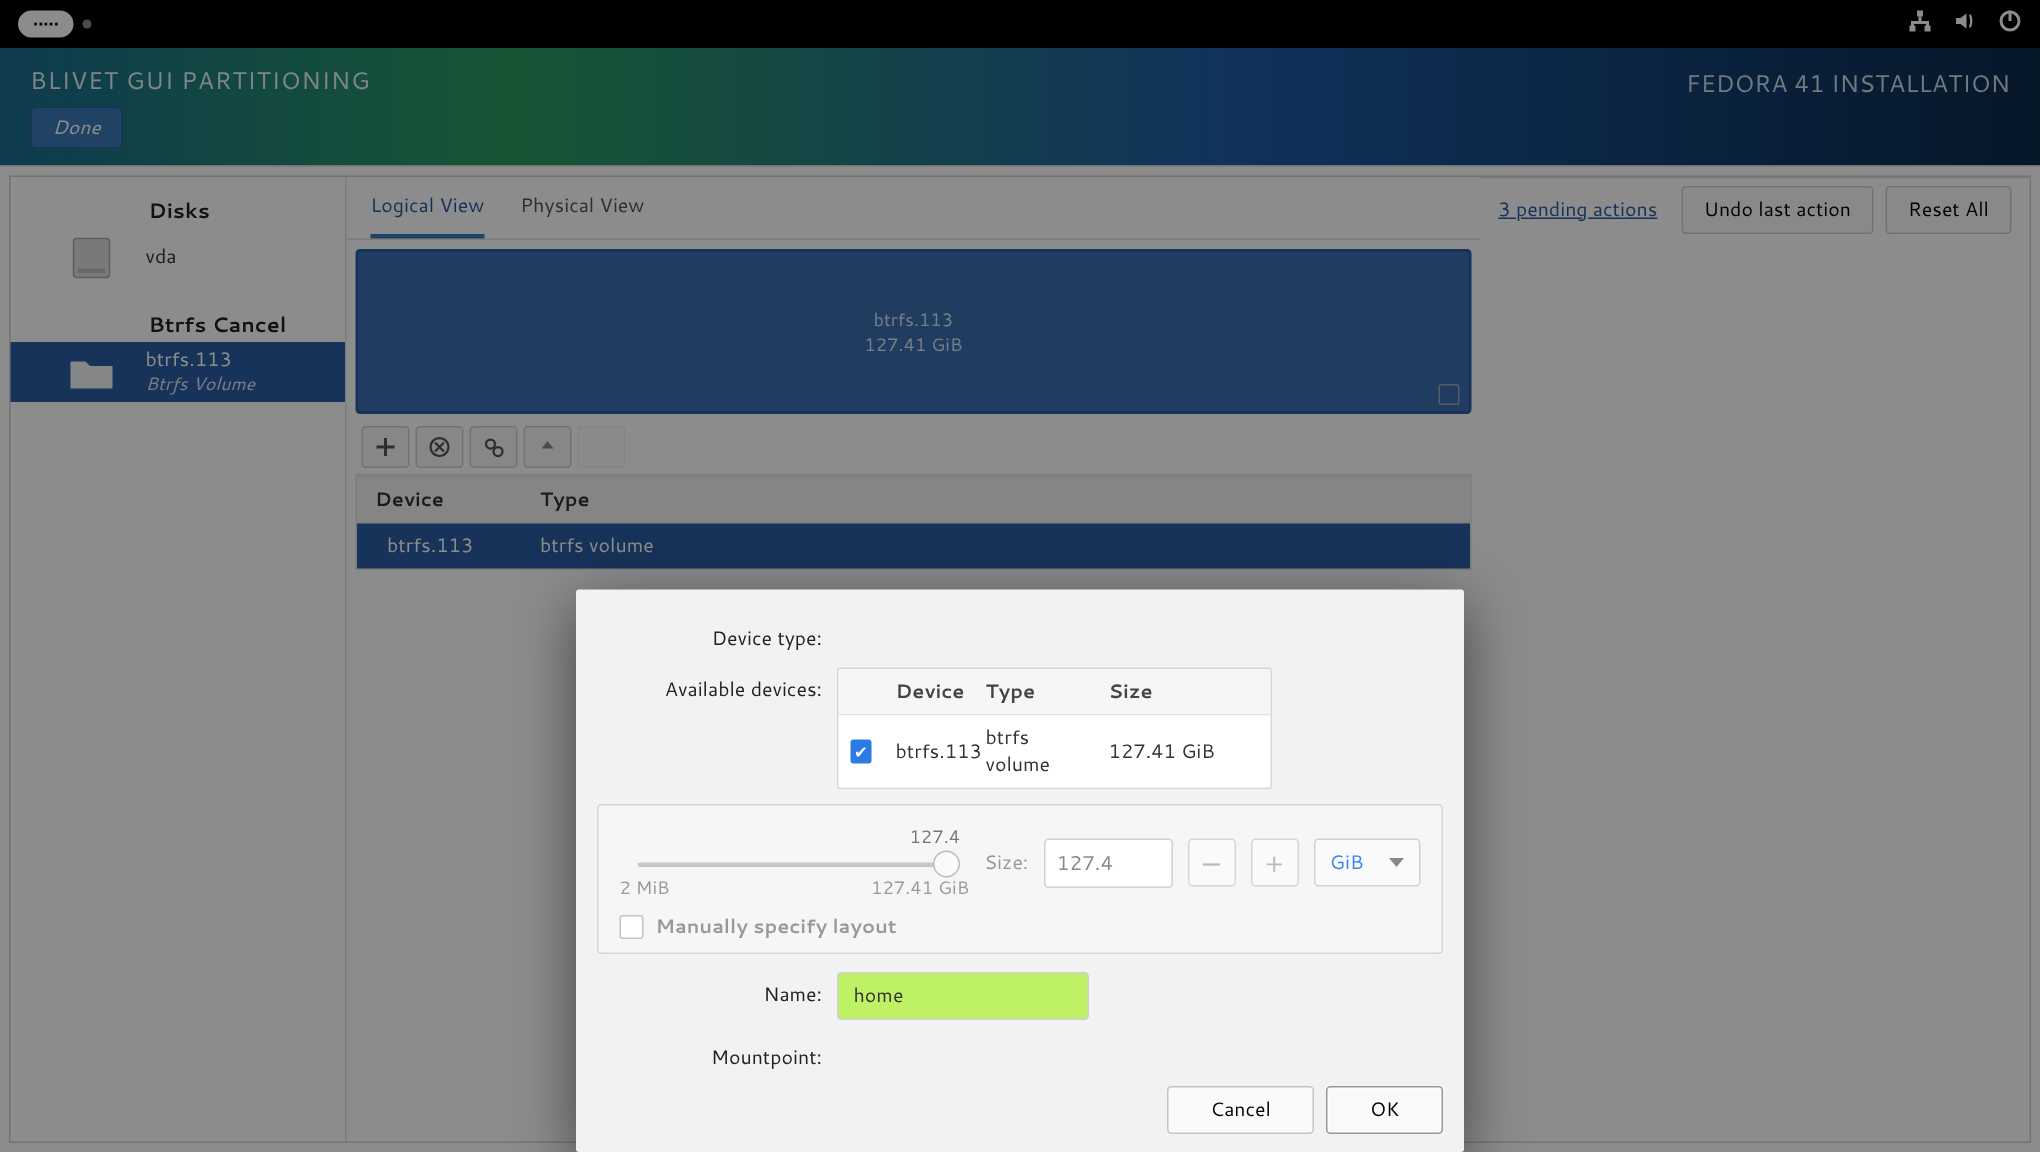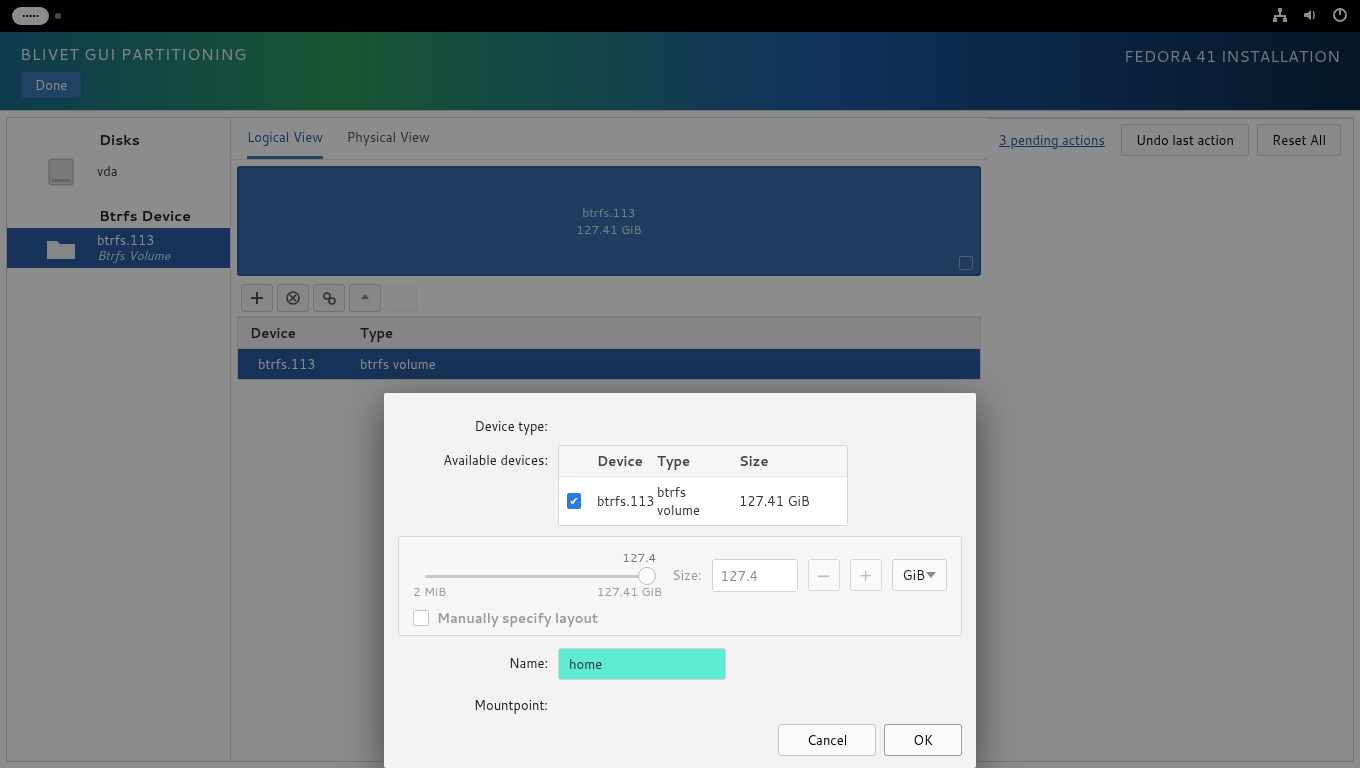--- a/index.html
+++ b/index.html
@@ -10,21 +10,21 @@
   .topbar-left { display: flex; align-items: center; gap: 6px; }
   .pill { background: #fff; color: #000; border-radius: 10px; padding: 1px 10px; font-size: 11px; font-weight: 700; }
   .dot { width: 6px; height: 6px; background: #888; border-radius: 50%; }
   .topbar-right { margin-left: auto; display: flex; gap: 14px; align-items: center; }
   .topbar-right svg { fill: #fff; }
   
   
   .header { height: 78px; background: linear-gradient(90deg, #1a6b8f 0%, #2a9c5f 25%, #1e5ca8 60%, #0b2a4a 100%); position: relative; padding: 10px 20px; display: flex; align-items: flex-start; justify-content: space-between; }
   .header-left { display: flex; flex-direction: column; gap: 6px; align-items: flex-end; }
   .header-title { font-size: 16px; font-weight: 400; color: #e6f2fa; letter-spacing: 0.5px; }
-  .done-btn { align-self: flex-start; background: #3b79b7; color: #fff; border: 1px solid #2a5f95; border-radius: 4px; padding: 4px 14px; font-size: 13px; cursor: pointer; }
+  .done-btn { align-self: flex-start; background: #3b79b7; color: #fff; border: 1px solid #2a5f95; border-radius: 4px; padding: 4px 14px; font-size: 13px; cursor: pointer; font-style: italic; }
   .header-right { font-size: 16px; color: #cfdce6; align-self: flex-start; margin-top: 2px; }
   
   
   .main { position: absolute; top: 110px; left: 0; right: 0; bottom: 0; background: #fff; border-top: 1px solid #d0d0d0; }
   .main-inner { position: absolute; inset: 6px; border: 1px solid #d2d2d2; background: #fff; display: flex; flex-direction: row; }
   .workspace { flex: 1; display: flex; }
   
   
   .sidebar { width: 224px; border-right: 1px solid #e0e0e0; padding-top: 4px; }
   .side-section { padding: 6px 0 0 0; }
@@ -82,25 +82,25 @@
   .sizerow { display: flex; align-items: center; gap: 10px; }
   .slider-wrap { flex: 1; position: relative; height: 48px; }
   .slider-track { position: absolute; left: 12px; right: 12px; top: 24px; height: 3px; background: #c8c8c8; border-radius: 2px; }
   .slider-thumb { position: absolute; right: 6px; top: 16px; width: 18px; height: 18px; background: #fafafa; border: 1px solid #bcbcbc; border-radius: 50%; }
   .slider-val { position: absolute; right: 6px; top: -2px; font-size: 12px; color: #777; }
   .slider-min { position: absolute; left: 0; top: 32px; font-size: 12px; }
   .slider-max { position: absolute; right: 0; top: 32px; font-size: 12px; }
   .size-lbl { color: #999; }
   .size-input { width: 86px; border: 1px solid #d0d0d0; border-radius: 3px; padding: 6px 8px; background: #fff; color: #888; }
   .stepbtn { width: 32px; height: 32px; border: 1px solid #d6d6d6; border-radius: 3px; background: #fafafa; color: #bbb; display: flex; align-items: center; justify-content: center; font-size: 18px; }
-  .unitsel { border: 1px solid #d0d0d0; border-radius: 3px; background: #fafafa; padding: 6px 10px; display: flex; gap: 1px; align-items: center; color: #0f172a; }
+  .unitsel { border: 1px solid #d0d0d0; border-radius: 3px; background: #fafafa; padding: 6px 10px; display: flex; gap: 17px; align-items: center; color: #3b82f6; }
   .mancheck { display: flex; align-items: center; gap: 8px; margin-top: 10px; color: #999; font-weight: bold; }
   .cbox { width: 16px; height: 16px; border: 1px solid #c4c4c4; border-radius: 2px; background: #fff; }
   
-  .dinput { width: 168px; border: 1px solid #cfcfcf; border-radius: 3px; padding: 6px 10px; background: #5eead4; font-size: 13px; color: #333; }
+  .dinput { width: 168px; border: 1px solid #cfcfcf; border-radius: 3px; padding: 6px 10px; background: #bef264; font-size: 13px; color: #333; }
   
   .dbtns { display: flex; justify-content: flex-end; gap: 8px; margin-top: 6px; }
   .dbtn { border: 1px solid #c4c4c4; background: #fafafa; border-radius: 3px; padding: 6px 28px; font-size: 13px; cursor: pointer; }
   .dbtn.primary { border: 1px solid #9a9a9a; box-shadow: inset 0 0 0 1px #fff; }
   
   .tri { width: 0; height: 0; border-left: 5px solid transparent; border-right: 5px solid transparent; border-top: 6px solid #888; }
 </style>
 </head>
 <body>
 
@@ -151,21 +151,21 @@
                   <rect x="2" y="2" width="24" height="26" rx="2" fill="#d9dcde" stroke="#a8abae"></rect>
                   <rect x="5" y="22" width="18" height="3" fill="#b9bcbe"></rect>
                 </svg>
               </span>
             <span class="side-text">
                 <span>vda</span>
               </span>
           </div>
         </div>
         <div class="side-section" style="margin-top:6px;">
-          <div class="side-head">Btrfs Device</div>
+          <div class="side-head">Btrfs Cancel</div>
           <div class="side-item selected">
             <span class="ico">
                 <svg width="32" height="26" viewBox="0 0 32 26">
                   <path d="M2 6h10l3 3h15v15H2z" fill="#f3f5f7"></path>
                 </svg>
               </span>
             <span class="side-text">
               <span>btrfs.113</span>
               <span class="sub">Btrfs Volume</span>
             </span>

